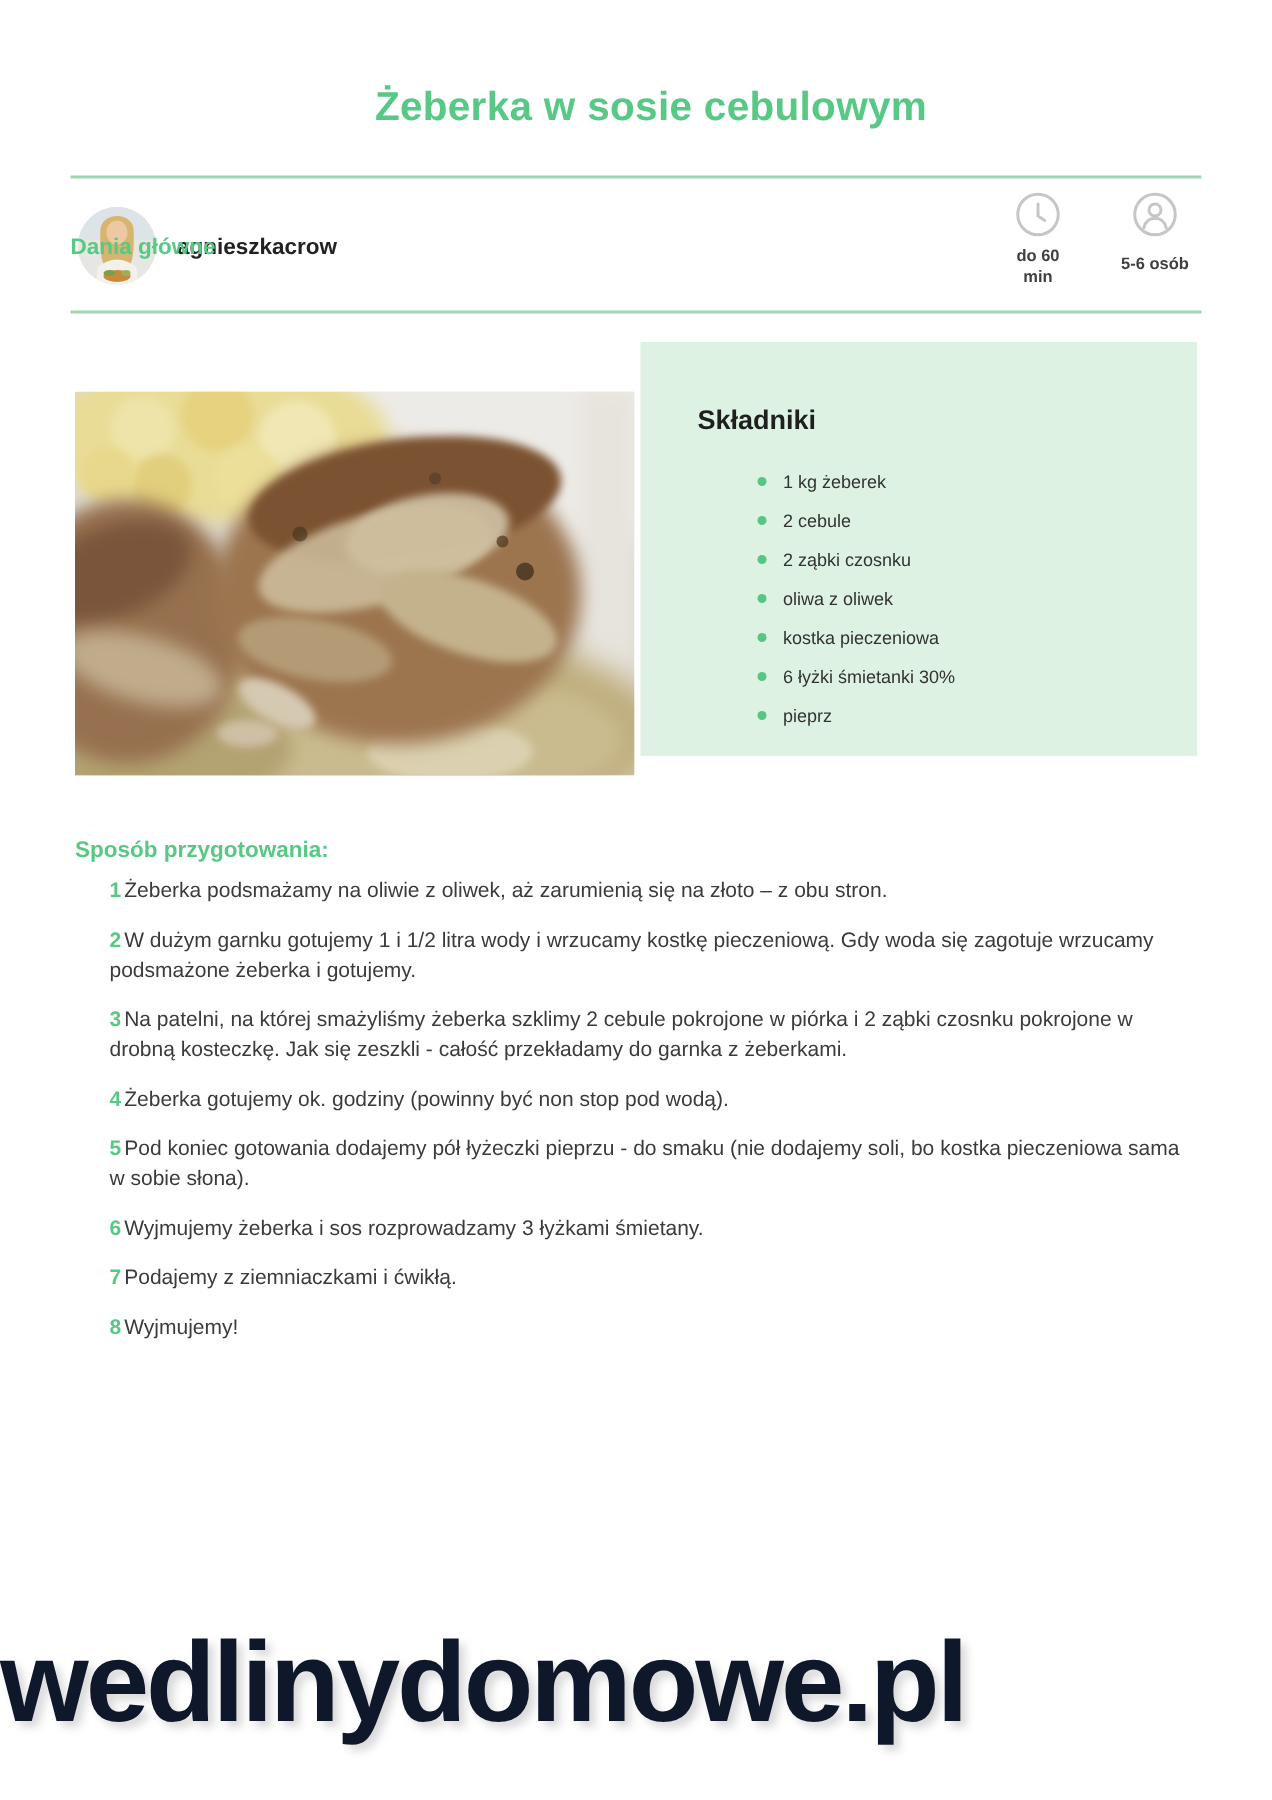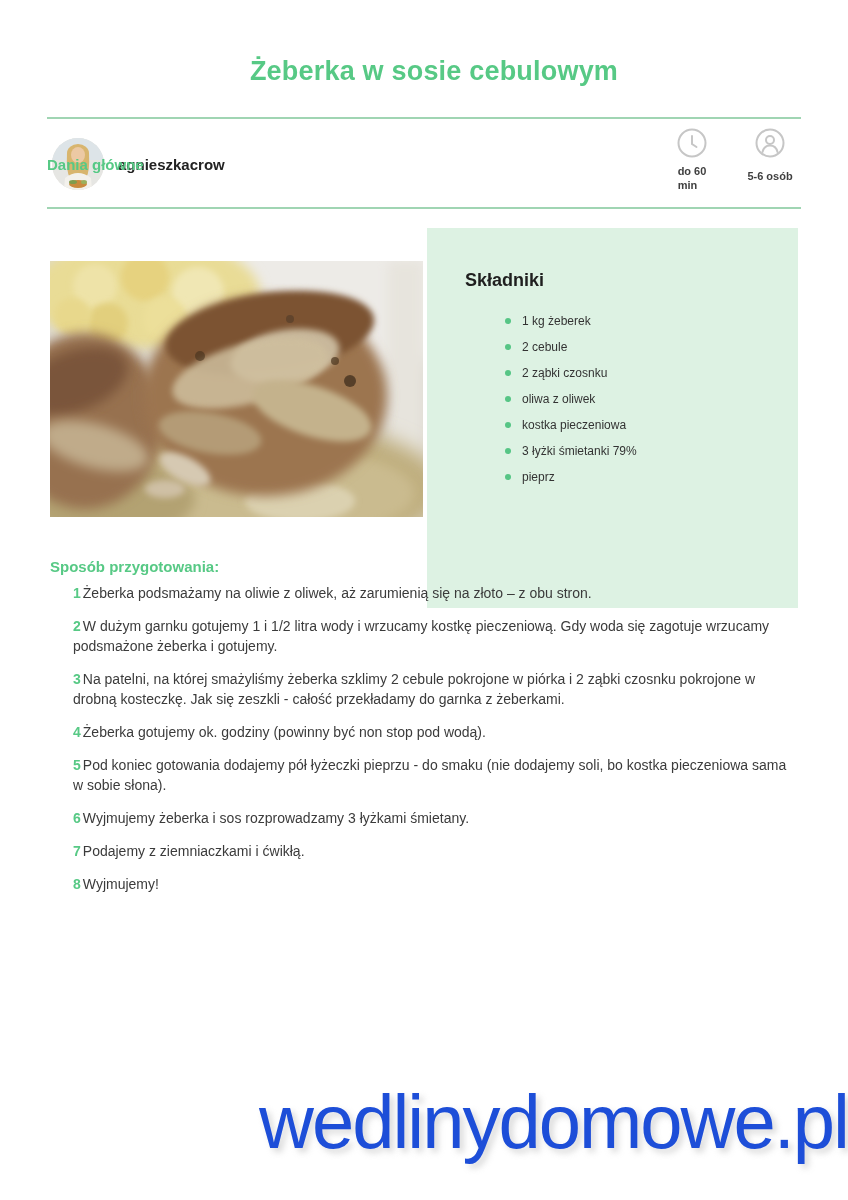--- a/index.html
+++ b/index.html
@@ -49,33 +49,33 @@
   .category-link {
     position: absolute; left: 0; right: 16px; top: 38px;
     text-align: left;
     font-size: 15px; font-weight: 700; color: #57c985;
   }
   .meta-icons { position: absolute; right: 2px; top: 10px; display: flex; gap: 20px; }
   .meta-item { width: 58px; display: flex; flex-direction: column; align-items: center; }
   .meta-item .icon { width: 30px; height: 30px; margin-bottom: 6px; }
   .meta-label {
     font-size: 11px; font-weight: 700; color: #3f3f3f;
-    text-align: left; line-height: 14px;
+    text-align: center; line-height: 14px;
   }
   .meta-item.servings .meta-label { margin-top: 5px; }
 
   
   .recipe-photo {
     position: absolute; left: 50px; top: 261px;
     width: 373px; height: 256px;
     overflow: hidden;
   }
   .ingredients-panel {
     position: absolute; left: 427px; top: 228px;
-    width: 371px; height: 380px;
+    width: 371px; height: 276px;
     background: #ddf2e3;
   }
   .ingredients-heading {
     position: absolute; left: 38px; top: 42px;
     font-size: 18px; font-weight: 700; color: #1f1f1f;
   }
   .ingredients-list {
     position: absolute; left: 0; top: 80px; right: 12px;
     list-style: none;
   }
@@ -104,25 +104,25 @@
     line-height: 20px;
     margin-bottom: 13px;
     margin-left: 23px;
   }
   .step .step-num { color: #57c985; font-weight: 700; margin-right: 2px; }
 
   
   .watermark {
     position: absolute;
     top: 1078px; left: 0; right: 0;
-    text-align: right;
+    text-align: left;
     font-size: 76px;
-    font-weight: 400;
+    font-weight: 700;
     letter-spacing: -2px;
-    color: #1d4ed8;
+    color: #0f172a;
     text-shadow: 4px 4px 6px rgba(170,170,170,0.45);
     white-space: nowrap;
   }
 </style>
 </head>
 <body>
 
 <div class="page">
 
   <h1 class="page-title">Żeberka w sosie cebulowym</h1>
@@ -221,21 +221,21 @@
   </div>
 
   <div class="ingredients-panel">
     <h2 class="ingredients-heading">Składniki</h2>
     <ul class="ingredients-list">
       <li><span class="bullet"></span><span>1 kg żeberek</span></li>
       <li><span class="bullet"></span><span>2 cebule</span></li>
       <li><span class="bullet"></span><span>2 ząbki czosnku</span></li>
       <li><span class="bullet"></span><span>oliwa z oliwek</span></li>
       <li><span class="bullet"></span><span>kostka pieczeniowa</span></li>
-      <li><span class="bullet"></span><span>3 łyżki śmietanki 79%</span></li>
+      <li><span class="bullet"></span><span>6 łyżki śmietanki 30%</span></li>
       <li><span class="bullet"></span><span>pieprz</span></li>
     </ul>
   </div>
 
   <div class="instructions">
     <h3 class="instructions-heading">Sposób przygotowania:</h3>
     <p class="step"><span class="step-num">1</span><span>Żeberka podsmażamy na oliwie z oliwek, aż zarumienią się na złoto – z obu stron.</span></p>
     <p class="step"><span class="step-num">2</span><span>W dużym garnku gotujemy 1 i 1/2 litra wody i wrzucamy kostkę pieczeniową. Gdy woda się zagotuje wrzucamy podsmażone żeberka i gotujemy.</span></p>
     <p class="step"><span class="step-num">3</span><span>Na patelni, na której smażyliśmy żeberka szklimy 2 cebule pokrojone w piórka i 2 ząbki czosnku pokrojone w drobną kosteczkę. Jak się zeszkli - całość przekładamy do garnka z żeberkami.</span></p>
     <p class="step"><span class="step-num">4</span><span>Żeberka gotujemy ok. godziny (powinny być non stop pod wodą).</span></p>

